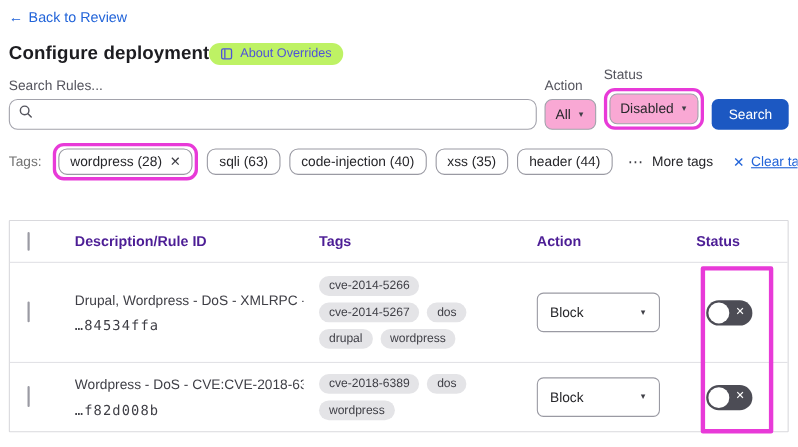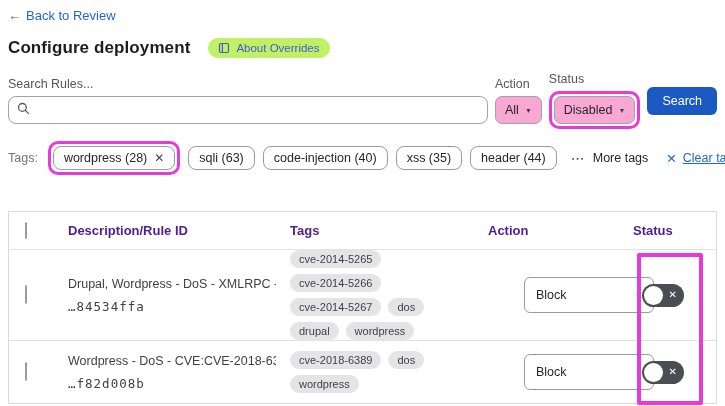--- a/index.html
+++ b/index.html
@@ -3,28 +3,28 @@
 <meta charset="utf-8">
 <style>
   * { margin:0; padding:0; box-sizing:border-box; }
   html,body { width:725px; height:406px; background:#ffffff; overflow:hidden;
     font-family:"Liberation Sans","DejaVu Sans",sans-serif; color:#27272b; }
   .page { position:relative; width:725px; height:406px; padding:6px 8px 0 8px; }
 
   
   .back-link { display:inline-flex; align-items:center; gap:5px; color:#2264d9;
     font-size:13px; text-decoration:none; cursor:pointer; margin-top:2px; }
-  .title-row { display:flex; align-items:center; gap:18px; margin-top:14px; }
+  .title-row { display:flex; align-items:center; margin-top:14px; }
   .page-title { font-size:17px; font-weight:700; color:#1d1d21; letter-spacing:.1px; }
   .about-badge { display:inline-flex; align-items:center; gap:6px; background:#bef264;
     color:#4f52d9; font-size:11.5px; padding:4px 10px; border-radius:12px; cursor:pointer; }
   .about-badge svg { display:block; }
 
   
-  .controls-row { display:flex; align-items:center; margin-top:14px; gap:7px; }
+  .controls-row { display:flex; align-items:flex-end; margin-top:2px; gap:7px; }
   .ctl-label { font-size:12.5px; color:#55555e; margin-bottom:5px; display:block; }
   .search-group { flex:1 1 auto; }
   .search-box { display:flex; align-items:center; height:28px; border:1px solid #a2a2ab;
     border-radius:8px; background:#fff; padding:0 8px; }
   .search-box svg { flex:0 0 auto; margin-right:6px; }
   .search-box input { border:none; outline:none; flex:1; font-size:12.5px;
     font-family:"Liberation Sans",sans-serif; color:#27272b; background:transparent; }
   .select-btn { display:inline-flex; align-items:center; gap:6px; height:28px;
     border:1px solid #a2a2ab; border-radius:7px; background:#f9a8d4; padding:0 9px;
     font-size:12.5px; color:#27272b; cursor:pointer; white-space:nowrap; }
@@ -65,22 +65,22 @@
   .col-status{ flex:1 1 auto; }
   .checkbox { width:15px; height:15px; border:1px solid #9a9aa3; border-radius:4px;
     background:#fff; cursor:pointer; }
   .desc-line { font-size:12.5px; color:#3f3f46; white-space:nowrap; overflow:hidden; }
   .rule-id { font-family:"DejaVu Sans Mono","Liberation Mono",monospace; font-size:12.5px;
     color:#3f3f46; margin-top:8px; letter-spacing:1px; }
   .pill-wrap { display:flex; flex-wrap:wrap; gap:6px 7px; }
   .pill { background:#e4e4e7; color:#3f3f46; font-size:11px; padding:3px 9px;
     border-radius:10px; white-space:nowrap; }
   .action-select { display:flex; align-items:center; justify-content:space-between;
-    width:130px; height:36px; border:1px solid #9a9aa3; border-radius:6px; background:#fff;
-    padding:0 11px; font-size:12.5px; color:#27272b; cursor:pointer;margin-left:36px; }
+    width:112px; height:36px; border:1px solid #9a9aa3; border-radius:6px; background:#fff;
+    padding:0 11px; font-size:12.5px; color:#27272b; cursor:pointer; }
   .toggle { position:relative; width:42px; height:23px; background:#4c4c55; border-radius:12px;
     display:flex; align-items:center; cursor:pointer; margin-left:9px; }
   .toggle .knob { position:absolute; left:2px; top:2px; width:19px; height:19px;
     background:#fff; border-radius:50%; }
   .toggle .off-x { position:absolute; right:7px; top:50%; transform:translateY(-50%);
     color:#fff; font-size:10px; line-height:1; }
 
   
   .status-highlight { position:absolute; left:628px; top:41px; width:66px; height:152px;
     border:4px solid #e83ad8; border-radius:2px; pointer-events:none; z-index:5; }
@@ -180,21 +180,20 @@
     <div class="t-body">
 
       <div class="t-row row-1">
         <div class="col-check"><span class="checkbox"></span></div>
         <div class="col-desc">
           <div class="desc-line">Drupal, Wordpress - DoS - XMLRPC - CVE:CVE-2...</div>
           <div class="rule-id">…84534ffa</div>
         </div>
         <div class="col-tags">
           <div class="pill-wrap">
-            <span class="pill">cve-2014-5265</span>
             <span class="pill">cve-2014-5266</span>
             <span class="pill">cve-2014-5267</span>
             <span class="pill">dos</span>
             <span class="pill">drupal</span>
             <span class="pill">wordpress</span>
           </div>
         </div>
         <div class="col-action">
           <div class="action-select">
             <span>Block</span>

